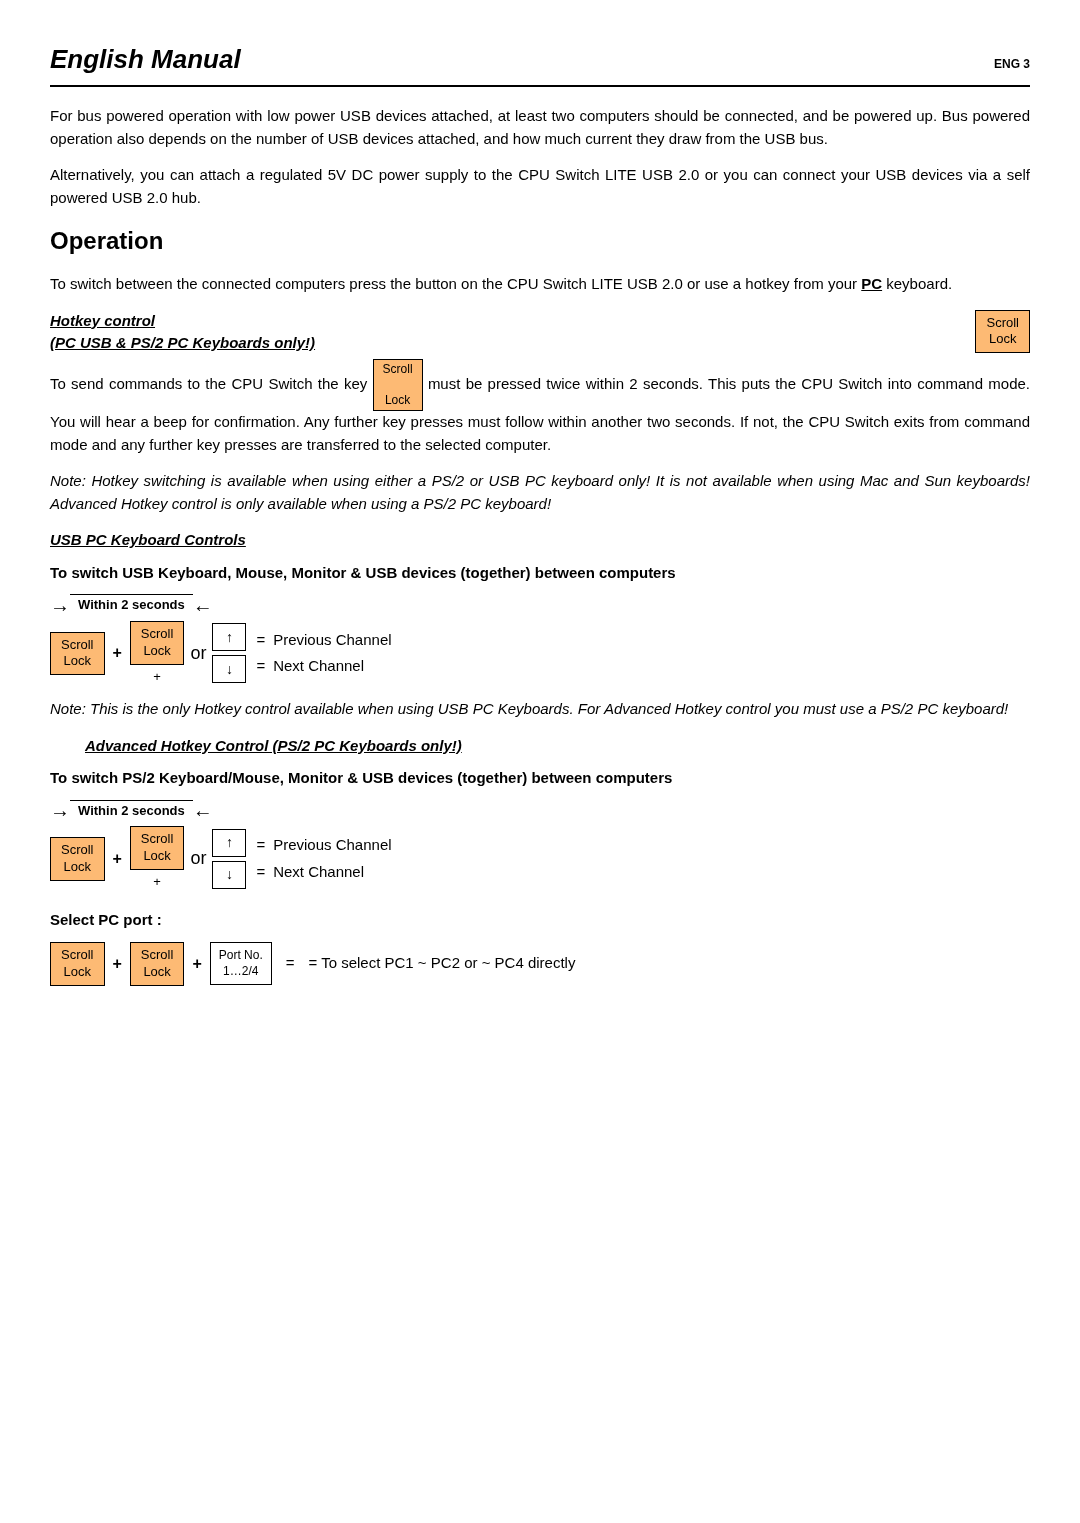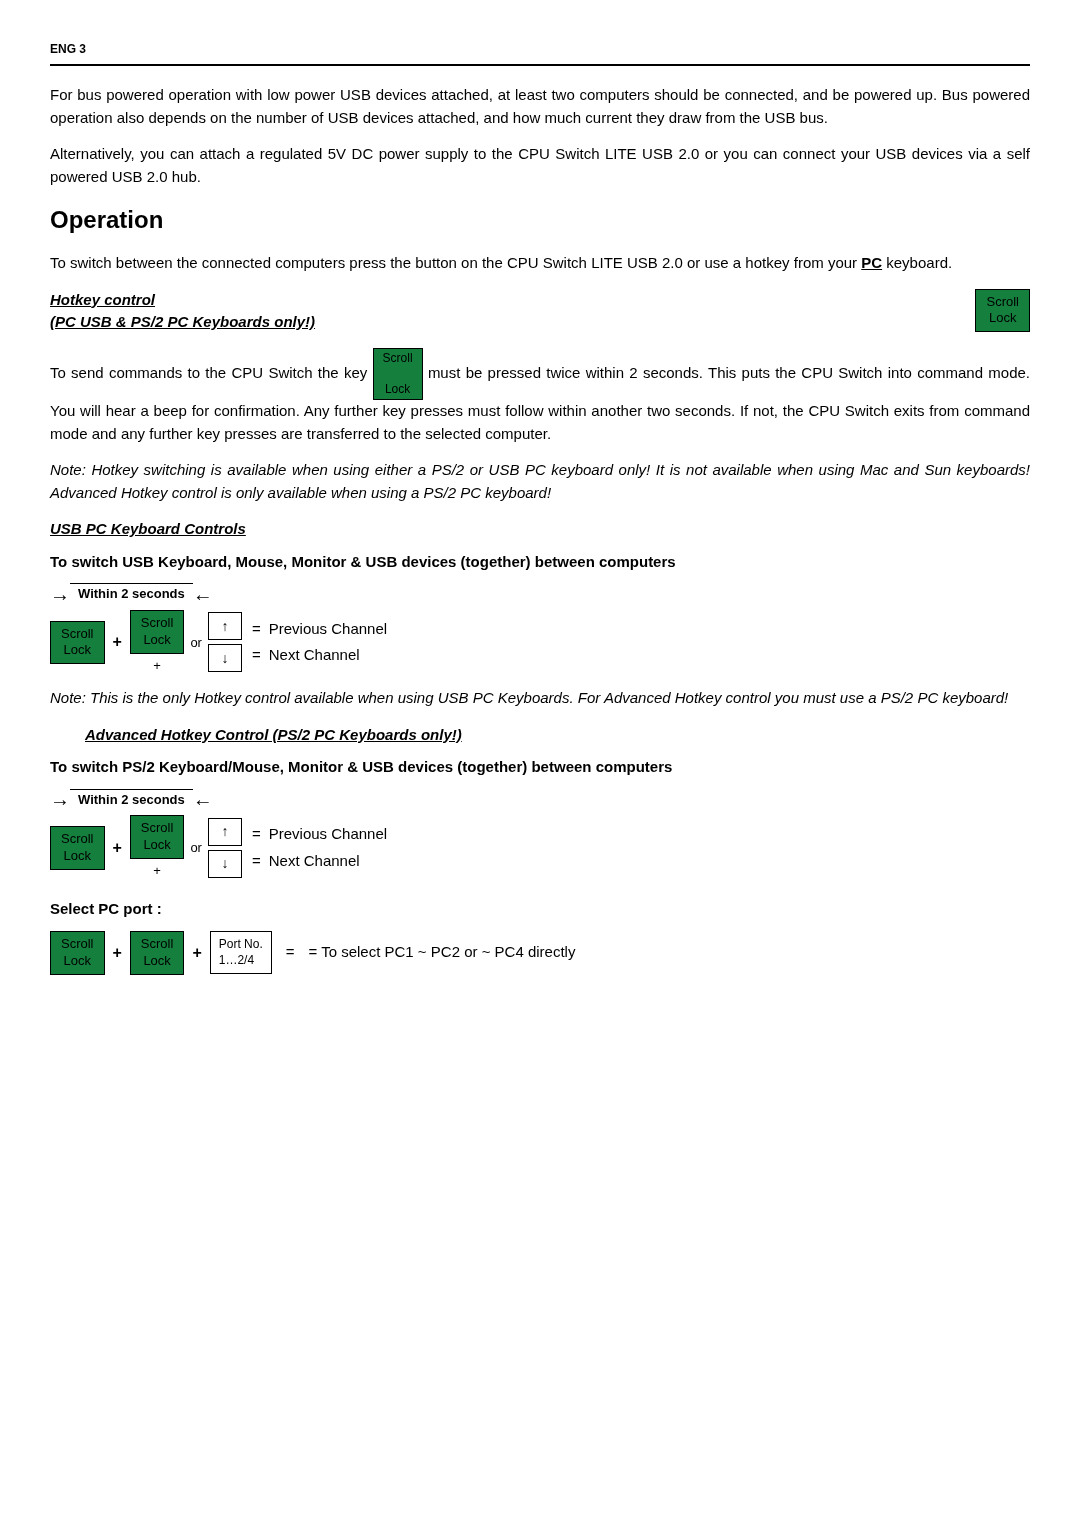--- a/index.html
+++ b/index.html
@@ -61,36 +61,36 @@
     .key-box {
       border: 1.5px solid #000;
       display: inline-flex;
       flex-direction: column;
       align-items: center;
       justify-content: space-between;
       padding: 4px 10px;
       font-size: 13px;
       line-height: 1.3;
       min-width: 50px;
-      background: #15803d;
+      background: #fdba74;
       position: relative;
     }
 
     
     .hotkey-section {
       margin-bottom: 10px;
     }
     .plus-sign {
       margin: 0 8px;
       font-size: 16px;
       font-weight: bold;
     }
     .or-text {
       margin: 0 6px;
-      font-size: 13px;
+      font-size: 18px;
     }
     .arrow-key {
       border: 1.5px solid #000;
       width: 34px;
       height: 28px;
       display: flex;
       align-items: center;
       justify-content: center;
       font-size: 14px;
     }
@@ -99,51 +99,53 @@
     .within2s {
       display: flex;
       align-items: center;
       margin-bottom: 6px;
     }
 
     .port-key {
       border: 1.5px solid #000;
       display: inline-flex;
       flex-direction: column;
+      align-items: center;
       justify-content: center;
       padding: 5px 8px;
       font-size: 12px;
       line-height: 1.3;
       min-width: 60px;
     }
 
     .select-pc-row {
       display: flex;
       align-items: center;
       margin-top: 10px;
     }
   </style>
 </head>
 <body>
 
 <div class="header">
+  <span class="header-title">English Manual</span>
   <span class="header-eng">ENG 3</span>
 </div>
 
 <p class="body-text">For bus powered operation with low power USB devices attached, at least two computers should be connected, and be powered up. Bus powered operation also depends on the number of USB devices attached, and how much current they draw from the USB bus.</p>
 
 <p class="body-text">Alternatively, you can attach a regulated 5V DC power supply to the CPU Switch LITE USB 2.0 or you can connect your USB devices via a self powered USB 2.0 hub.</p>
 
 <h2 class="section-title">Operation</h2>
 
 <p class="body-text">
   <span>To switch between the connected computers press the button on the CPU Switch LITE USB 2.0 or use a hotkey from your </span><u><b>PC</b></u><span> keyboard.</span>
 </p>
 
-<div style="display:flex; align-items:flex-start; margin-bottom:10px;gap:12px;">
+<div style="display:flex; align-items:flex-start; margin-bottom:0;gap:12px;">
   <div style="flex:1;">
     <div class="subsection-title">
       <span>Hotkey control</span><br>
       <span>(PC USB &amp; PS/2 PC Keyboards only!)</span>
     </div>
   </div>
   <div style="margin-left:30px; margin-top:0;">
     <div class="key-box">
       <span>Scroll</span>
       <span>Lock</span>

